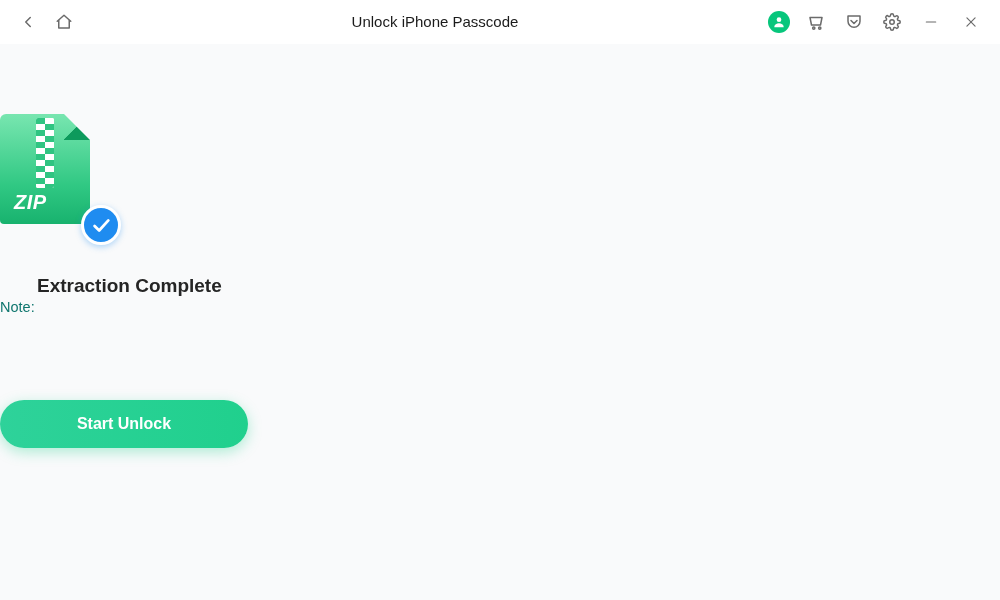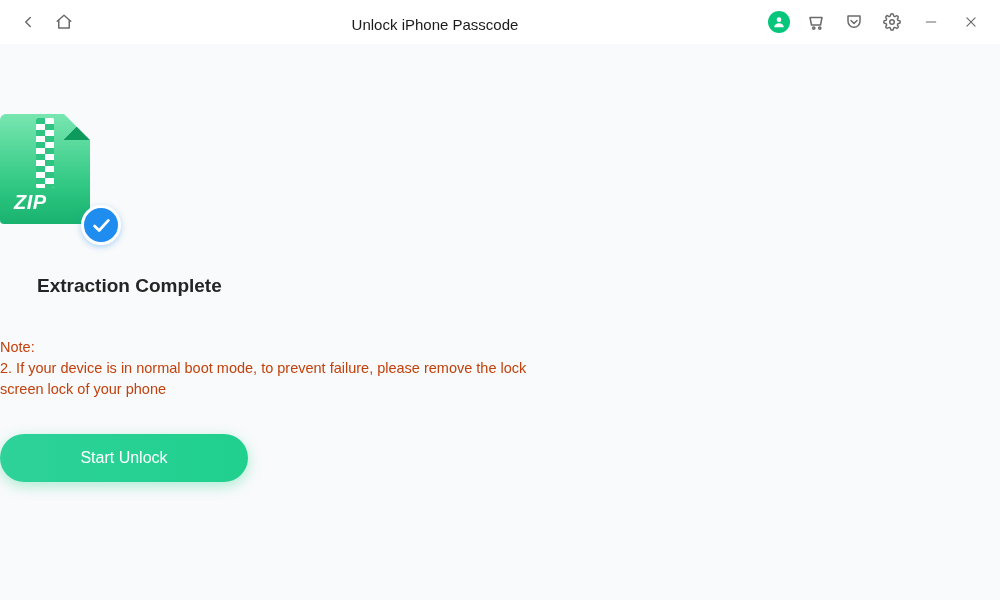--- a/index.html
+++ b/index.html
@@ -14,21 +14,22 @@
       width: 1000px;
       height: 600px;
       display: flex;
       flex-direction: column;
       background: #fff;
       border-radius: 4px;
     }
     .titlebar {
       height: 44px;
       display: flex;
-      padding: 16px 12px;
+      align-items: center;
+      padding: 0 12px;
       border-bottom: 1px solid transparent;
       background: #fff;
     }
     .titlebar-left, .titlebar-right {
       display: flex;
       align-items: center;
       gap: 4px;
     }
     .titlebar-left { width: 160px; }
     .titlebar-center {
@@ -138,37 +139,36 @@
     }
     .check-badge svg { width: 22px; height: 22px; }
     .heading {
       margin-top: 36px;
       font-size: 19px;
       font-weight: 700;
       color: #252525;
       padding-left: 37px;
     }
     .note {
-      margin-top: 40px;
       width: 560px;
-      color: #c2410c;
+      color: #0f766e;
       font-size: 14.5px;
       line-height: 1.45;
       text-align: left;
     }
     .start-btn {
-      margin-top: 34px;
+      margin-top: 82px;
       width: 248px;
       height: 48px;
       border: none;
       border-radius: 24px;
       background: linear-gradient(90deg, #2ed29a 0%, #20d08d 100%);
       color: #fff;
       font-size: 16px;
-      font-weight: 400;
+      font-weight: 700;
       cursor: pointer;
       box-shadow: 0 4px 14px rgba(32, 208, 141, 0.35);
     }
   </style>
 </head>
 <body>
 
 <div class="window">
 
   <div class="titlebar">
@@ -266,20 +266,19 @@
         <svg viewBox="0 0 24 24" fill="none" stroke="#fff" stroke-width="3" stroke-linecap="round" stroke-linejoin="round">
             <polyline points="5 13 10 18 20 7"></polyline>
           </svg>
       </div>
     </div>
 
     <div class="heading">Extraction Complete</div>
 
     <div class="note">
       <div>Note:</div>
-      <div>2. If your device is in normal boot mode, to prevent failure, please remove the lock screen lock of your phone</div>
     </div>
 
     <button class="start-btn">Start Unlock</button>
 
   </div>
 
 </div>
 
 </body></html>

